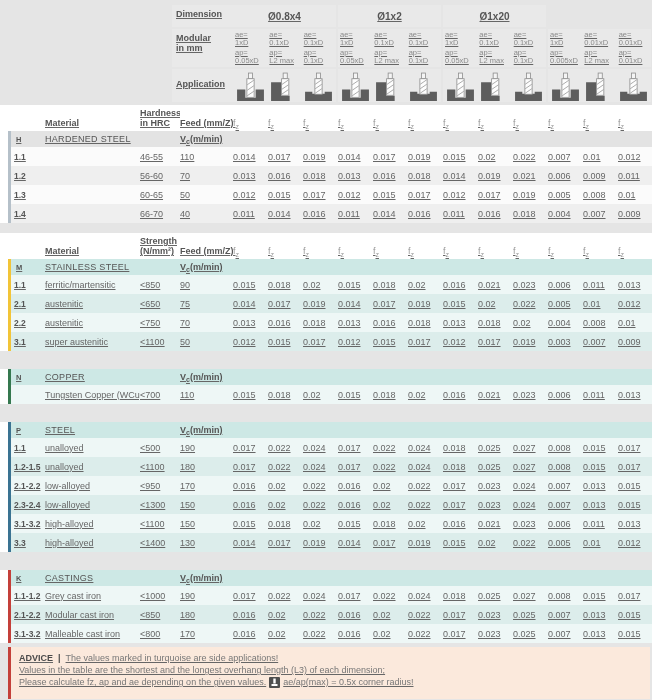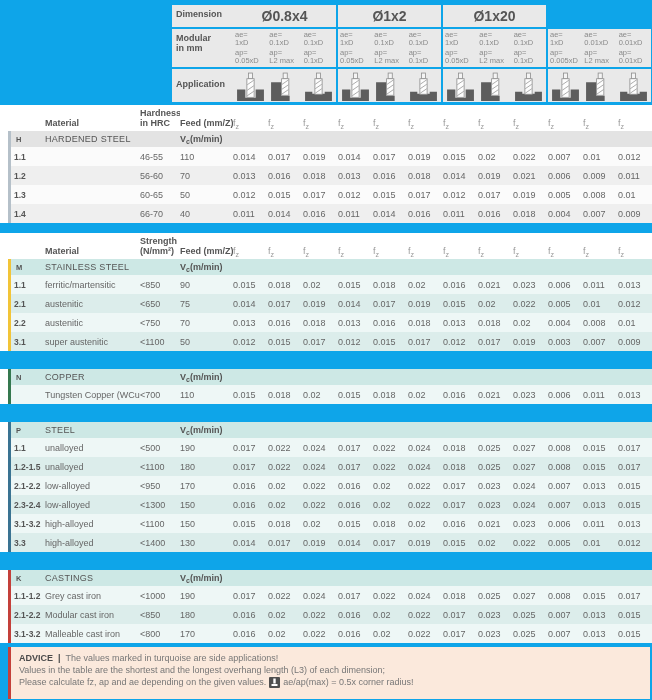--- a/index.html
+++ b/index.html
@@ -1,25 +1,25 @@
 <!DOCTYPE html>
 <html><head>
 <meta charset="utf-8">
 <style>
   html,body{margin:0;padding:0;background:#fff;}
-  .page{position:relative;width:652px;height:700px;background:#0ea5e9;overflow:hidden;
-        font-family:"Liberation Sans",sans-serif;color:#666;}
+  .page{position:relative;width:652px;height:700px;background:#e5e5e5;overflow:hidden;
+        font-family:"Liberation Sans",sans-serif;color:#666;text-decoration:underline;}
   
   .hdr{margin:5px 0 0 172px;}
   .hdr-row{display:flex;margin-bottom:2px;}
   .hdr-label{width:61px;background:#e9e9e9;font-weight:bold;color:#555;font-size:9px;
              padding:4px 0 0 4px;box-sizing:border-box;flex:none;}
   .hdr-group{width:103px;margin-right:2px;background:#e9e9e9;box-sizing:border-box;flex:none;display:flex;}
   .dim-row .hdr-label,.dim-row .hdr-group{height:22px;}
-  .dim-row .hdr-group{align-items:center;justify-content:center;font-weight:bold;color:#555;font-size:14px;}
+  .dim-row .hdr-group{align-items:center;justify-content:center;font-weight:bold;color:#555;font-size:10px;}
   .infeed-row .hdr-label,.infeed-row .hdr-group{height:38px;}
   .app-row .hdr-label,.app-row .hdr-group{height:33px;}
   .app-row .hdr-label{padding-top:10px;}
   .subcol{flex:1;padding:2px 0 11px 2px;overflow:hidden;}
   .pair{margin-bottom:2px;}
   .ln{font-size:7.5px;line-height:8px;color:#8a8a8a;white-space:nowrap;}
   .lab-line{font-size:9px;line-height:10px;}
   .app-row .subcol{display:flex;align-items:flex-end;justify-content:center;padding:0;}
   
   .grid{display:grid;grid-template-columns:8px 3px 34px 95px 40px 53px repeat(12,35px);}

